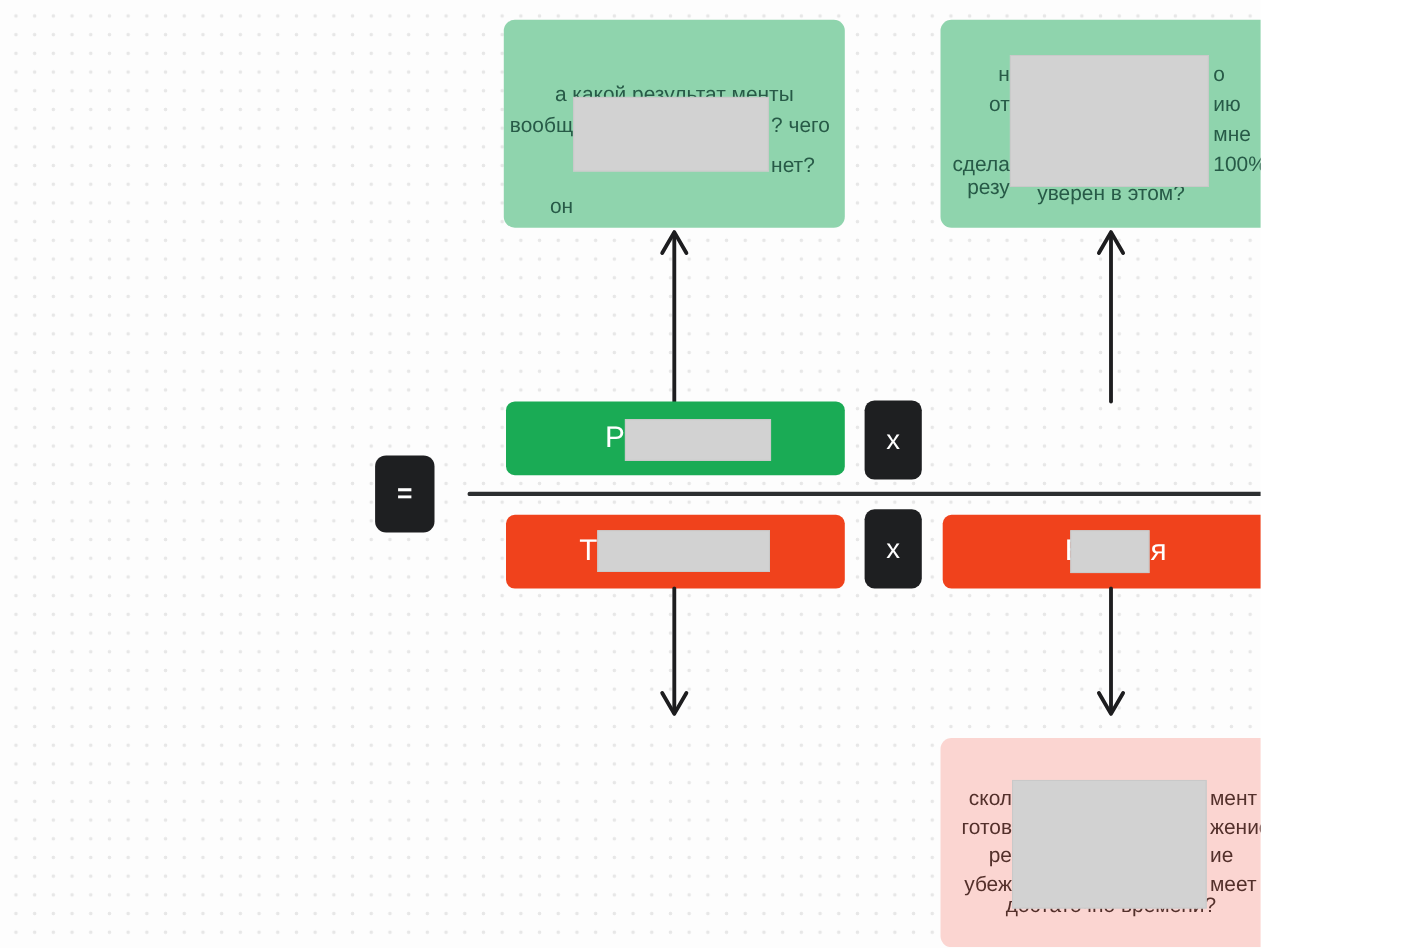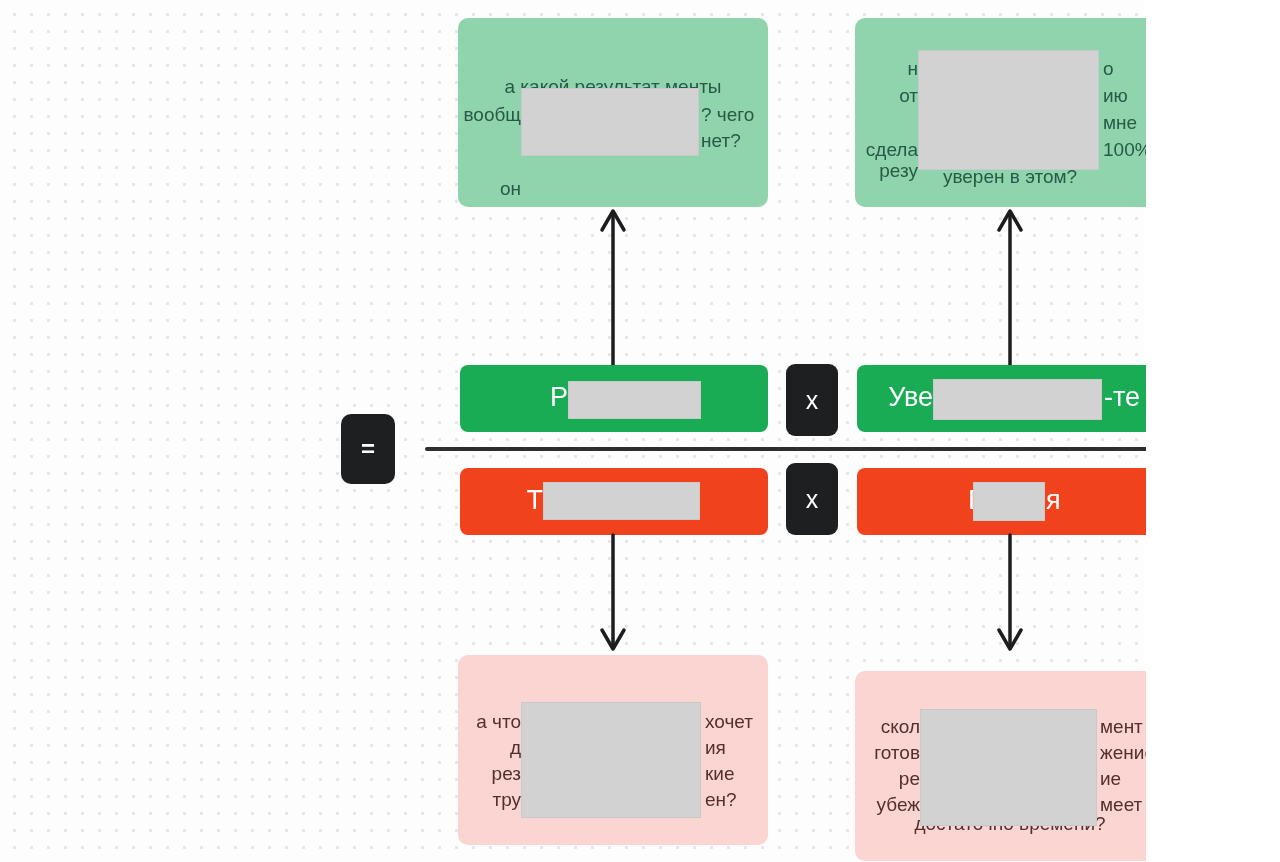--- a/index.html
+++ b/index.html
@@ -39,21 +39,21 @@
 </head>
 <body>
 
 <div class="stage">
 
   <div class="note mint" style="left:458px;top:18px;">
     <span class="frag center" style="top:58px;">а какой результат менты</span>
     <span class="frag" style="right:247px;top:86px;">вообщ</span>
     <span class="frag" style="left:243px;top:86px;">? чего</span>
     <span class="frag" style="right:247px;top:112px;margin-top:48px;">он</span>
-    <span class="frag" style="left:243px;top:112px;">нет?</span>
+    <span class="frag" style="left:243px;top:122px;">нет?</span>
     <div class="redact" style="left:63px;top:70px;width:178px;height:68px;"></div>
   </div>
 
   <div class="note mint" style="left:855px;top:18px;">
     <span class="frag" style="right:247px;top:40px;">н</span>
     <span class="frag" style="left:248px;top:40px;">о</span>
     <span class="frag" style="right:247px;top:67px;">от</span>
     <span class="frag" style="left:248px;top:67px;">ию</span>
     <span class="frag" style="right:247px;top:94px;margin-top:48px;">резу</span>
     <span class="frag" style="left:248px;top:94px;">мне</span>
@@ -74,25 +74,20 @@
 
   <div class="term green" style="left:460px;top:365px;">
     <span class="tfrag" style="right:200px;top:16px;">Р</span>
     <div class="redact" style="left:108px;top:16px;width:133px;height:38px;"></div>
   </div>
 
   <div class="blackbox mult-box" style="left:786px;top:364px;">
     <span>х</span>
   </div>
 
-  <div class="term green" style="left:857px;top:365px;">
-    <span class="tfrag" style="right:232px;top:16px;">Уве</span>
-    <span class="tfrag" style="left:247px;top:16px;">-те</span>
-    <div class="redact" style="left:76px;top:14px;width:169px;height:41px;"></div>
-  </div>
 
   <div class="blackbox equals-box">
     <span>=</span>
   </div>
 
   <div class="divider"></div>
 
   <div class="term red" style="left:460px;top:468px;">
     <span class="tfrag" style="right:225px;top:16px;">Т</span>
     <div class="redact" style="left:83px;top:14px;width:157px;height:38px;"></div>
@@ -110,31 +105,20 @@
 
   <svg class="arrow" style="left:598px;top:533px;" width="30" height="122" viewBox="0 0 30 122">
     <line x1="15" y1="2" x2="15" y2="113" stroke="#1d1d1f" stroke-width="3.5" stroke-linecap="round"></line>
     <polyline points="4,97 15,116 26,97" fill="none" stroke="#1d1d1f" stroke-width="3.5" stroke-linecap="round" stroke-linejoin="round"></polyline>
   </svg>
   <svg class="arrow" style="left:995px;top:533px;" width="30" height="122" viewBox="0 0 30 122">
     <line x1="15" y1="2" x2="15" y2="113" stroke="#1d1d1f" stroke-width="3.5" stroke-linecap="round"></line>
     <polyline points="4,97 15,116 26,97" fill="none" stroke="#1d1d1f" stroke-width="3.5" stroke-linecap="round" stroke-linejoin="round"></polyline>
   </svg>
 
-  <div class="note pink" style="left:458px;top:655px;">
-    <span class="frag" style="right:247px;top:56px;">а что</span>
-    <span class="frag" style="left:247px;top:56px;">хочет</span>
-    <span class="frag" style="right:247px;top:82px;">д</span>
-    <span class="frag" style="left:247px;top:82px;">ия</span>
-    <span class="frag" style="right:247px;top:108px;">рез</span>
-    <span class="frag" style="left:247px;top:108px;">кие</span>
-    <span class="frag" style="right:247px;top:134px;">тру</span>
-    <span class="frag" style="left:247px;top:134px;">ен?</span>
-    <div class="redact" style="left:63px;top:47px;width:180px;height:116px;"></div>
-  </div>
 
   <div class="note pink" style="left:855px;top:671px;">
     <span class="frag" style="right:245px;top:45px;">скол</span>
     <span class="frag" style="left:245px;top:45px;">мент</span>
     <span class="frag" style="right:245px;top:71px;">готов</span>
     <span class="frag" style="left:245px;top:71px;">жение</span>
     <span class="frag" style="right:245px;top:97px;">ре</span>
     <span class="frag" style="left:245px;top:97px;">ие</span>
     <span class="frag" style="right:245px;top:123px;">убеж</span>
     <span class="frag" style="left:245px;top:123px;">меет</span>

